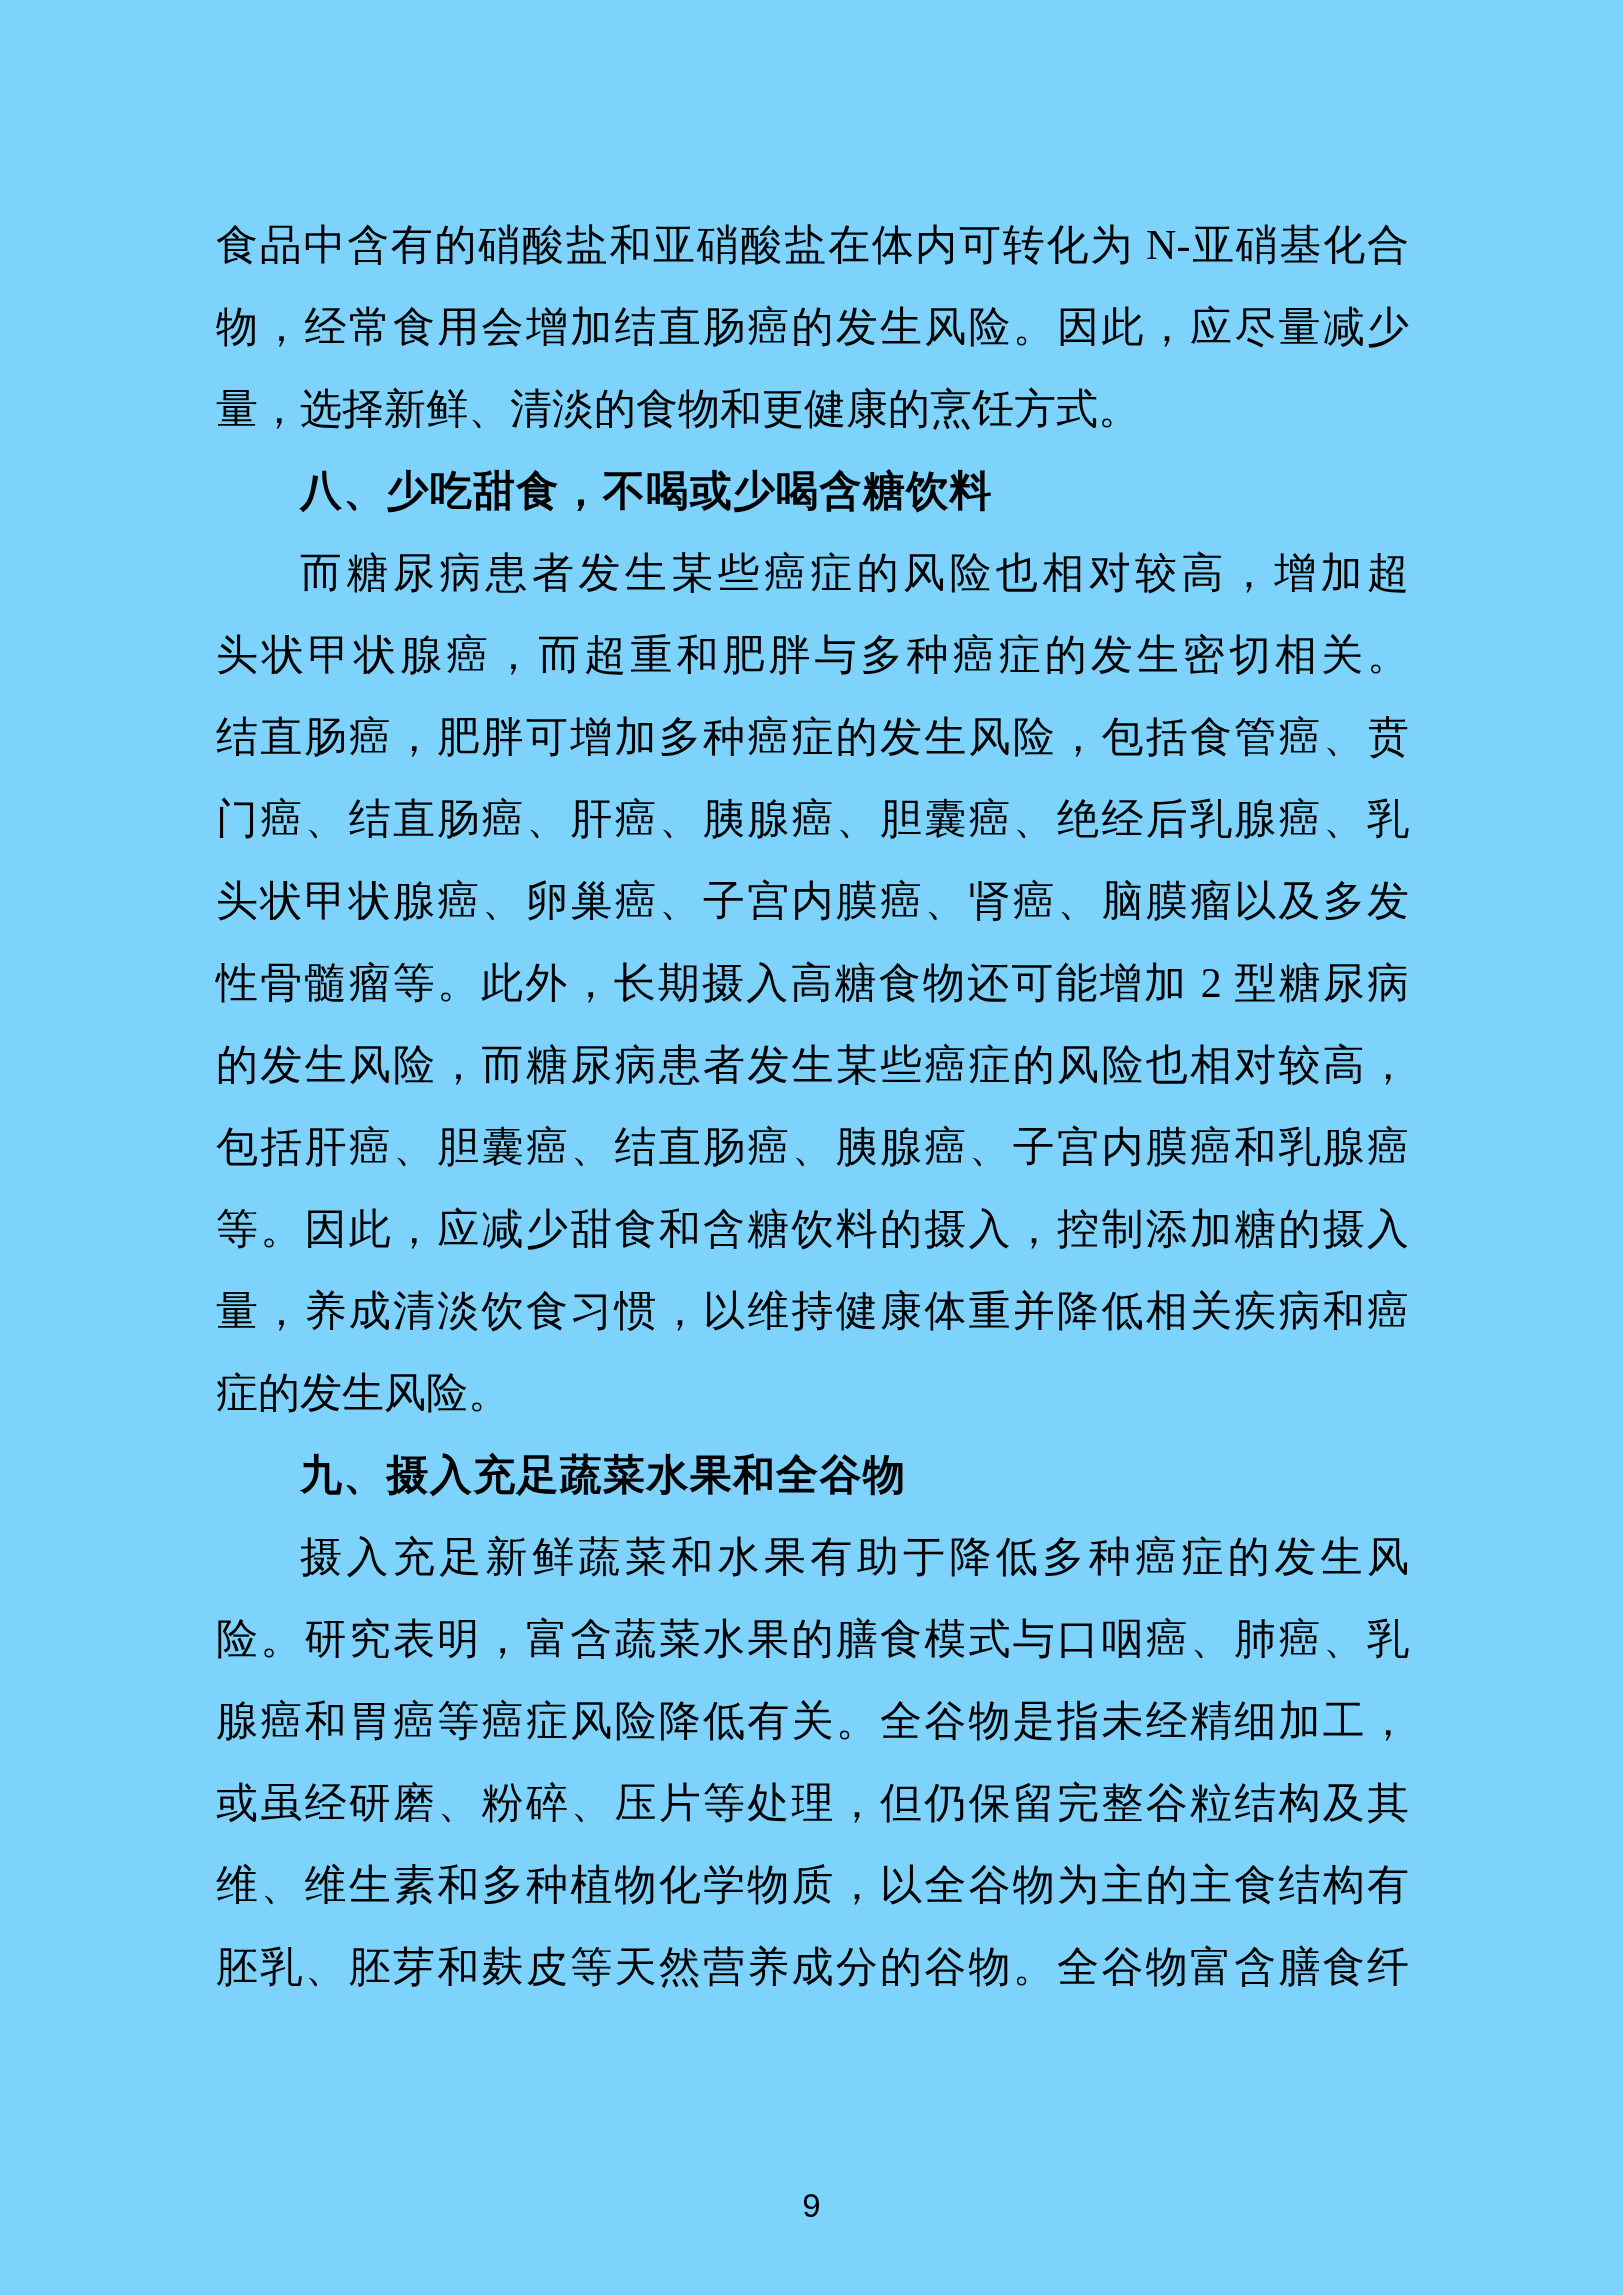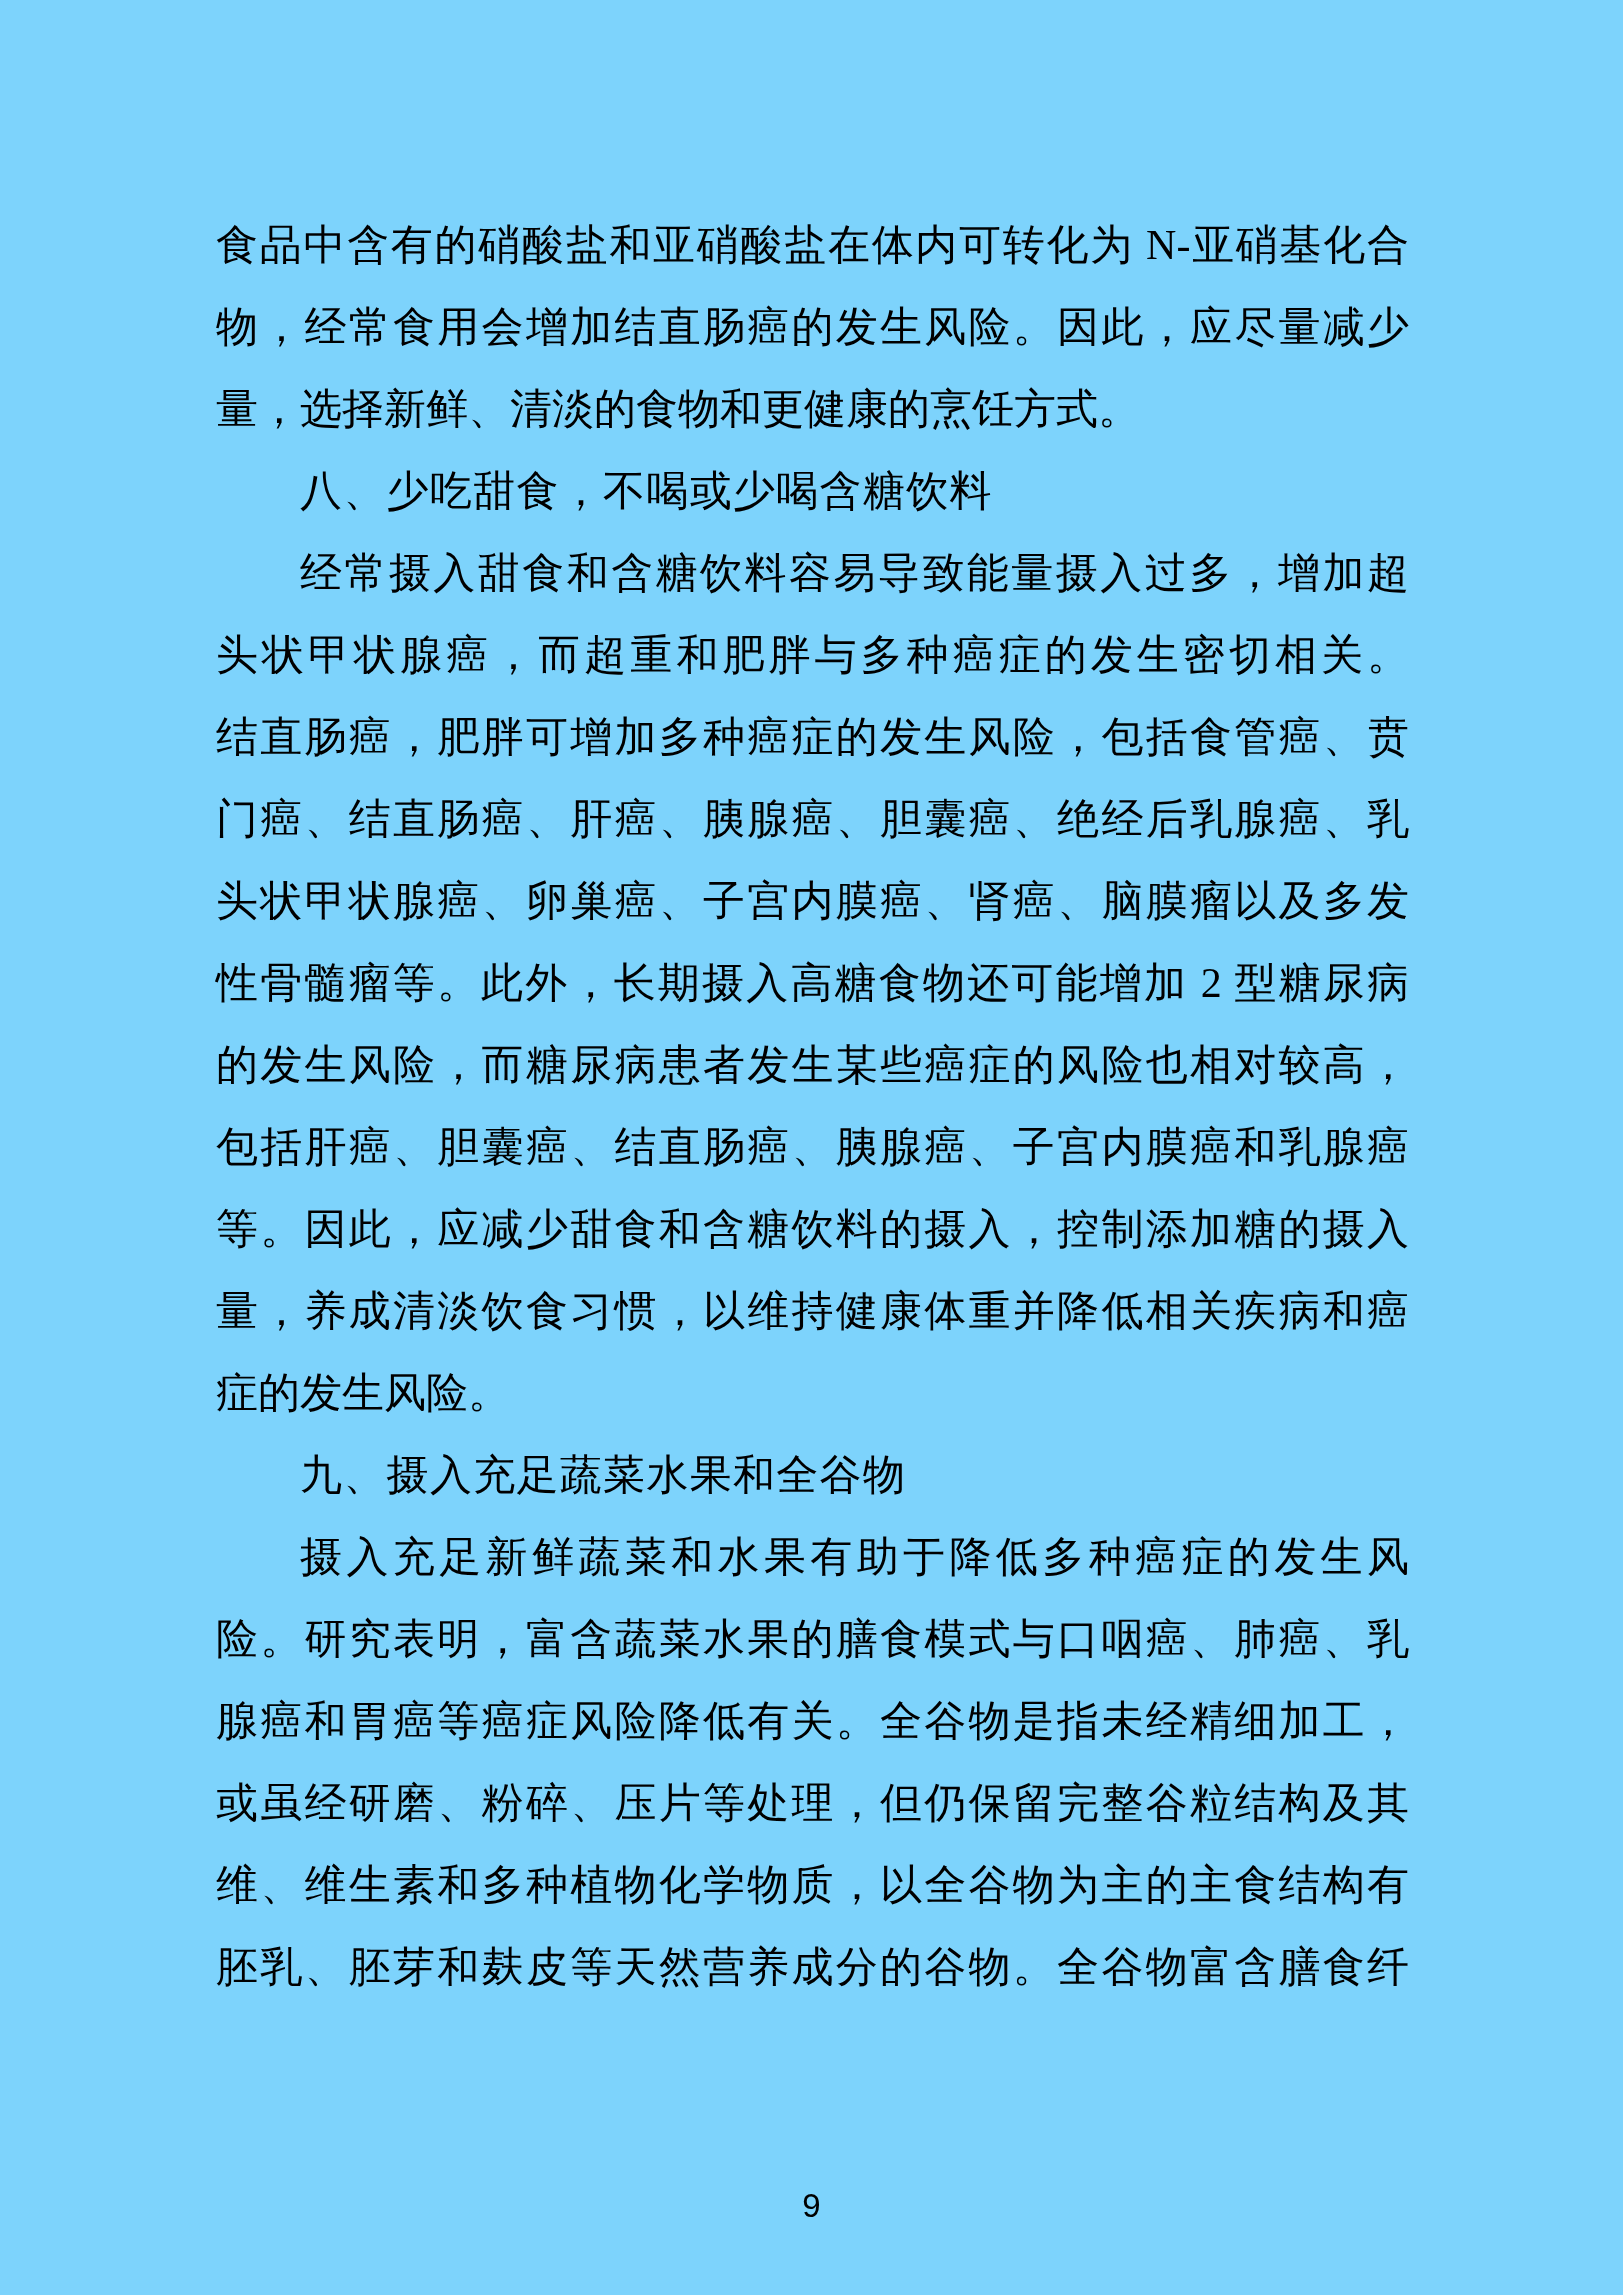--- a/index.html
+++ b/index.html
@@ -35,21 +35,21 @@
   }
   .line.noj {
     text-align: center;
     text-align-last: left;
   }
   .line.ind {
     text-indent: 84px;
   }
   .line.h {
     font-family: "Liberation Sans", "DejaVu Sans", sans-serif;
-    font-weight: 400;
+    font-weight: 700;
     letter-spacing: 1.3px;
   }
   .footer {
     position: absolute;
     left: 0;
     top: 2186px;
     width: 100%;
     text-align: center;
     font-family: "Liberation Sans", "DejaVu Sans", sans-serif;
     font-size: 33px;
@@ -60,21 +60,21 @@
 </head>
 <body>
 
 <div class="page">
 
   <div class="text-block">
     <div class="line">食品中含有的硝酸盐和亚硝酸盐在体内可转化为 N-亚硝基化合</div>
     <div class="line">物，经常食用会增加结直肠癌的发生风险。因此，应尽量减少</div>
     <div class="line noj">量，选择新鲜、清淡的食物和更健康的烹饪方式。</div>
     <div class="line h ind noj">八、少吃甜食，不喝或少喝含糖饮料</div>
-    <div class="line ind">经常摄入甜食和含糖饮料容易导致能量摄入过多，增加超</div>
+    <div class="line ind">而糖尿病患者发生某些癌症的风险也相对较高，增加超</div>
     <div class="line">头状甲状腺癌，而超重和肥胖与多种癌症的发生密切相关。</div>
     <div class="line">结直肠癌，肥胖可增加多种癌症的发生风险，包括食管癌、贲</div>
     <div class="line">门癌、结直肠癌、肝癌、胰腺癌、胆囊癌、绝经后乳腺癌、乳</div>
     <div class="line">头状甲状腺癌、卵巢癌、子宫内膜癌、肾癌、脑膜瘤以及多发</div>
     <div class="line">性骨髓瘤等。此外，长期摄入高糖食物还可能增加 2 型糖尿病</div>
     <div class="line">的发生风险，而糖尿病患者发生某些癌症的风险也相对较高，</div>
     <div class="line">包括肝癌、胆囊癌、结直肠癌、胰腺癌、子宫内膜癌和乳腺癌</div>
     <div class="line">等。因此，应减少甜食和含糖饮料的摄入，控制添加糖的摄入</div>
     <div class="line">量，养成清淡饮食习惯，以维持健康体重并降低相关疾病和癌</div>
     <div class="line noj">症的发生风险。</div>

